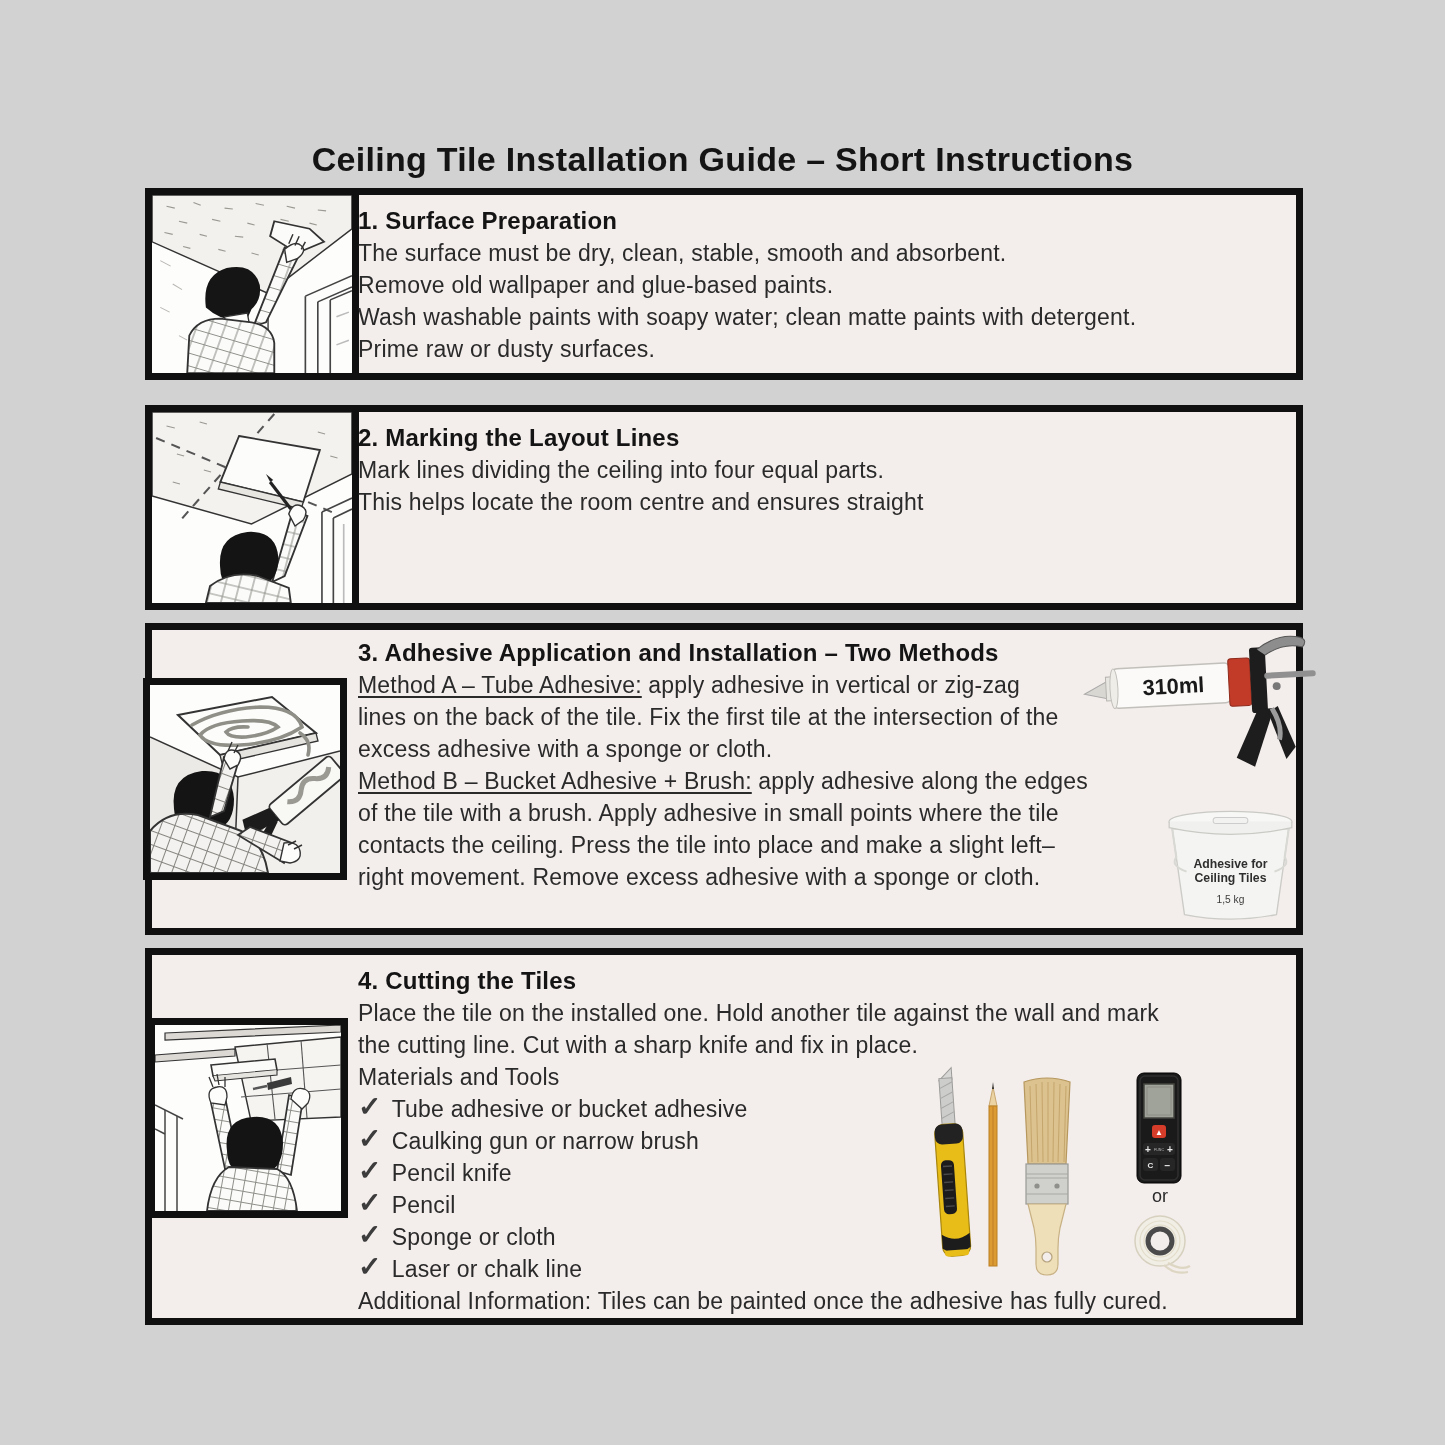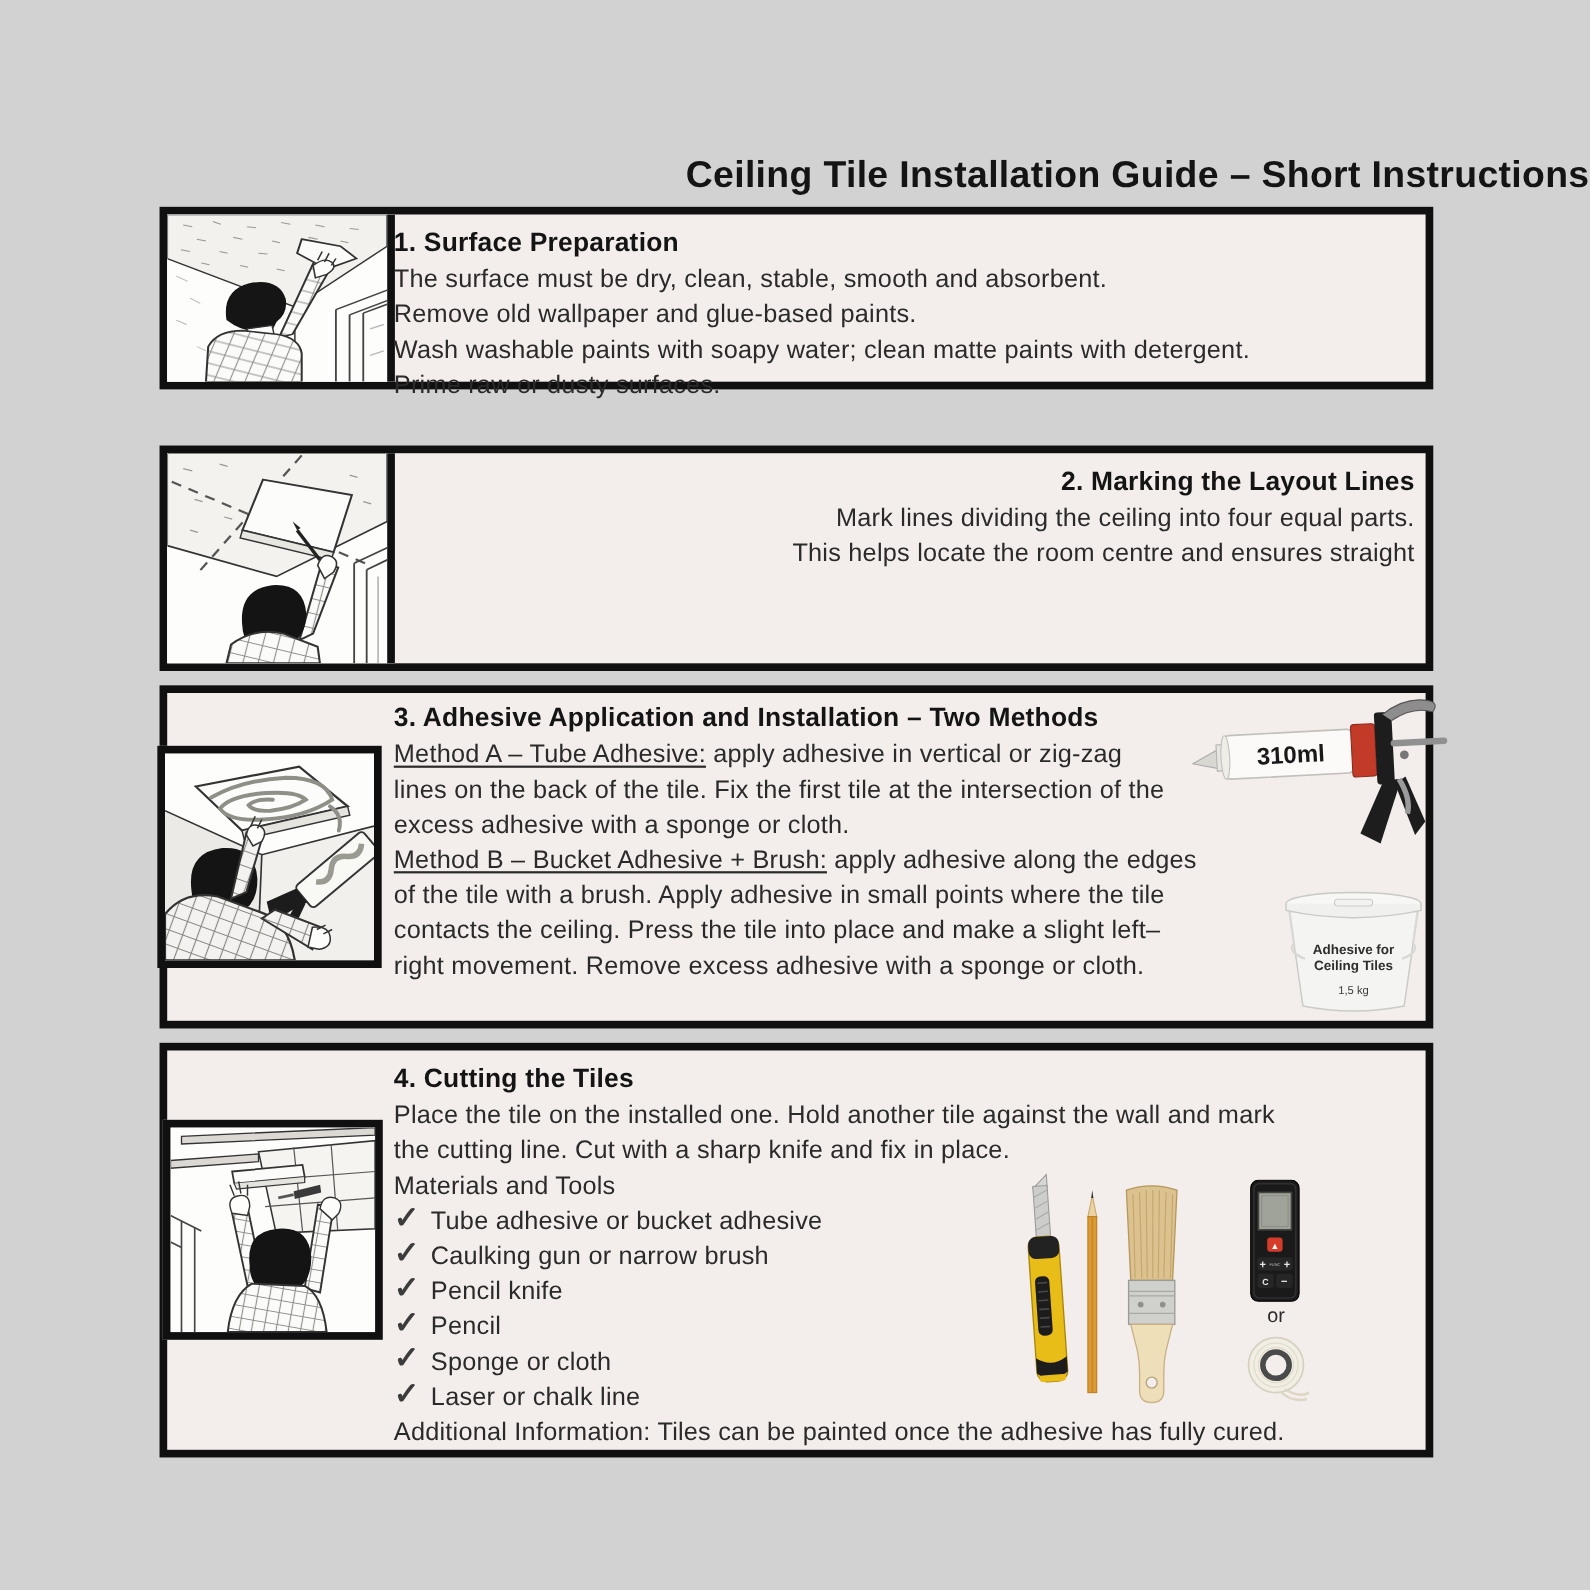--- a/index.html
+++ b/index.html
@@ -1,23 +1,23 @@
 <!DOCTYPE html>
 <html><head>
 <meta charset="utf-8">
 <style>
   html,body{margin:0;padding:0;}
   body{background:#d2d2d2;font-family:"Liberation Sans",sans-serif;}
   #page{position:relative;width:1445px;height:1445px;background:#d2d2d2;overflow:hidden;color:#262626;}
-  .title{position:absolute;top:140px;left:0;width:100%;text-align:right;
+  .title{position:absolute;top:140px;left:0;width:100%;text-align:center;
          font-size:34px;font-weight:bold;color:#141414;letter-spacing:.3px;}
   .box{position:absolute;left:145px;width:1158px;background:#f3edeb;
        border:7px solid #101010;box-sizing:border-box;}
-  .box1{top:188px;height:166px;}
-  .box2{top:405px;height:205px;text-align:right;}
+  .box1{top:188px;height:192px;}
+  .box2{top:405px;height:205px;}
   .box3{top:623px;height:312px;}
   .box4{top:948px;height:377px;}
   .img-cell{position:absolute;left:0;top:0;bottom:0;width:200px;
             border-right:7px solid #101010;background:#fdfdfc;overflow:hidden;}
   .float-img{position:absolute;background:#fdfdfc;border:7px solid #101010;
              box-sizing:border-box;overflow:hidden;z-index:4;}
   .img3{left:143px;top:678px;width:204px;height:202px;}
   .img4{left:148px;top:1018px;width:200px;height:200px;}
   .text{position:absolute;left:206px;top:10px;right:10px;font-size:23px;
         line-height:32px;letter-spacing:.2px;color:#2a2a2a;}

